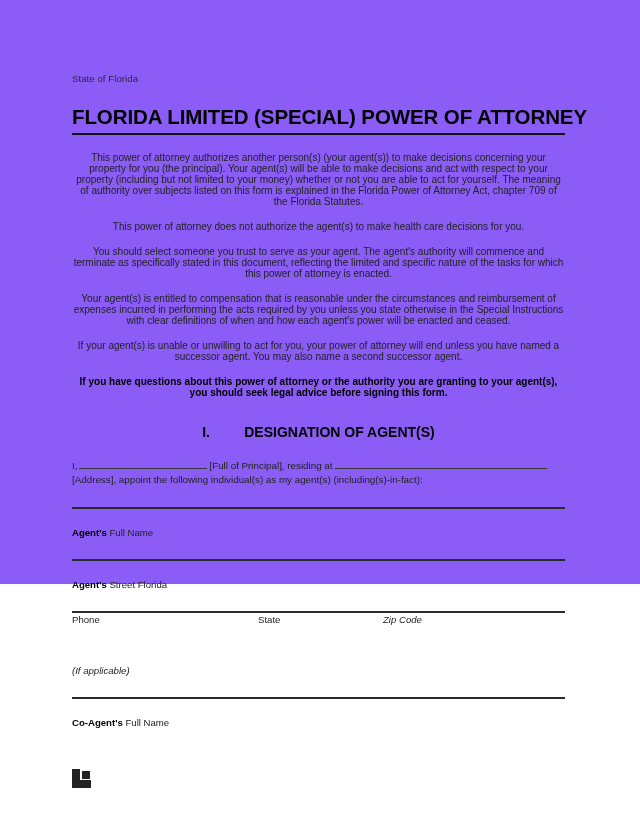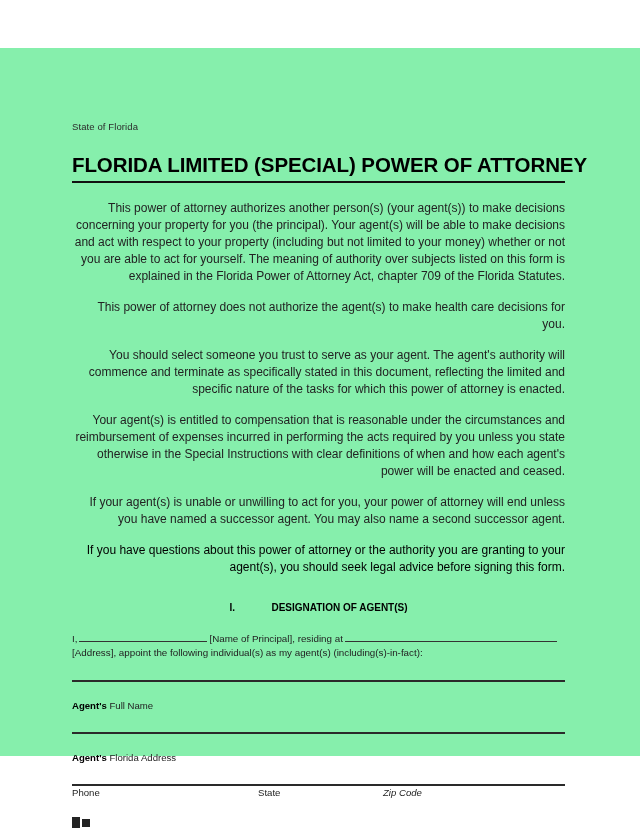--- a/index.html
+++ b/index.html
@@ -12,23 +12,22 @@
     height: 828px;
     font-family: "Liberation Sans", sans-serif;
     color: #1a1a1a;
     position: relative;
     overflow: hidden;
   }
   .page {
     position: absolute;
     left: 0; top: 0;
     width: 640px;
-    height: 708px;
-    background: #86efac;
-    margin-top: 48px;
+    height: 584px;
+    background: #8b5cf6;
   }
   .content {
     position: absolute;
     left: 72px;
     top: 0;
     width: 493px;
   }
 
   
   .state-line {
@@ -49,37 +48,37 @@
     white-space: nowrap;
   }
   .title-rule {
     border-top: 2.6px solid #111;
     margin-top: 4px;
     width: 100%;
   }
 
   
   .para {
-    font-size: 12px;
-    line-height: 17px;
+    font-size: 10px;
+    line-height: 11px;
     color: #222;
     margin-top: 14px;
-    text-align: right;
+    text-align: center;
   }
   .para.first { margin-top: 17px; }
   .para.bold {
-    font-weight: normal;
+    font-weight: bold;
     color: #000;
   }
 
   
   .section-head {
     margin-top: 26px;
     text-align: center;
-    font-size: 10px;
+    font-size: 14px;
     font-weight: bold;
     color: #000;
   }
   .section-head .num {
     display: inline-block;
     width: 42px;
     text-align: left;
   }
   .section-head .sec-inner {
     display: inline-block;
@@ -182,32 +181,32 @@
     <div class="para">If your agent(s) is unable or unwilling to act for you, your power of attorney will end unless you have named a successor agent. You may also name a second successor agent.</div>
     <div class="para bold">If you have questions about this power of attorney or the authority you are granting to your agent(s), you should seek legal advice before signing this form.</div>
 
     <div class="section-head">
       <span class="sec-inner">
         <span class="num">I.</span><span>DESIGNATION OF AGENT(S)</span>
       </span>
     </div>
 
     <div class="designation">
-      <span>I,</span><span class="blank blank-principal"></span><span>[Name of Principal], residing at</span><span class="blank blank-address"></span><br>
+      <span>I,</span><span class="blank blank-principal"></span><span>[Full of Principal], residing at</span><span class="blank blank-address"></span><br>
       <span>[Address], appoint the following individual(s) as my agent(s) (including(s)-in-fact):</span>
     </div>
 
     <div class="field">
       <div class="rule"></div>
       <div class="label"><b>Agent's</b><span> Full Name</span></div>
     </div>
 
     <div class="field">
       <div class="rule"></div>
-      <div class="label"><b>Agent's</b><span> Florida Address</span></div>
+      <div class="label"><b>Agent's</b><span> Street Florida</span></div>
     </div>
 
     <div class="field">
       <div class="rule"></div>
       <div class="label citystate">
         <span class="cs-city">Phone</span>
         <span class="cs-state">State</span>
         <span class="cs-zip">Zip Code</span>
       </div>
     </div>

